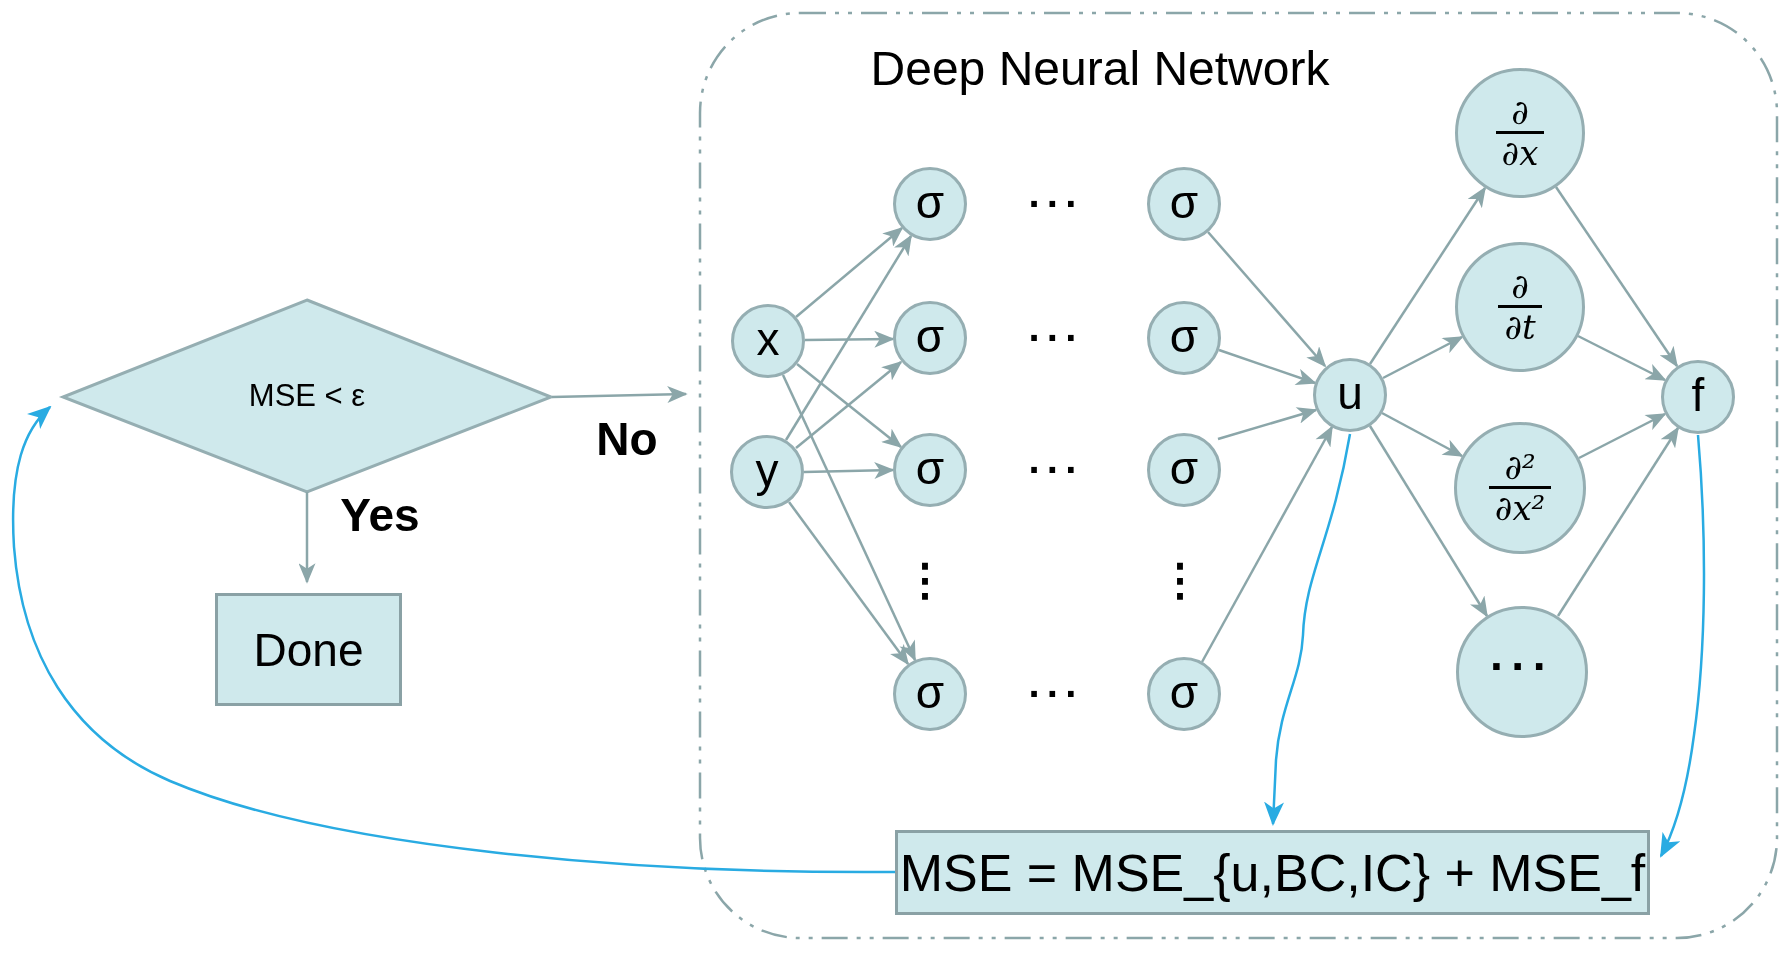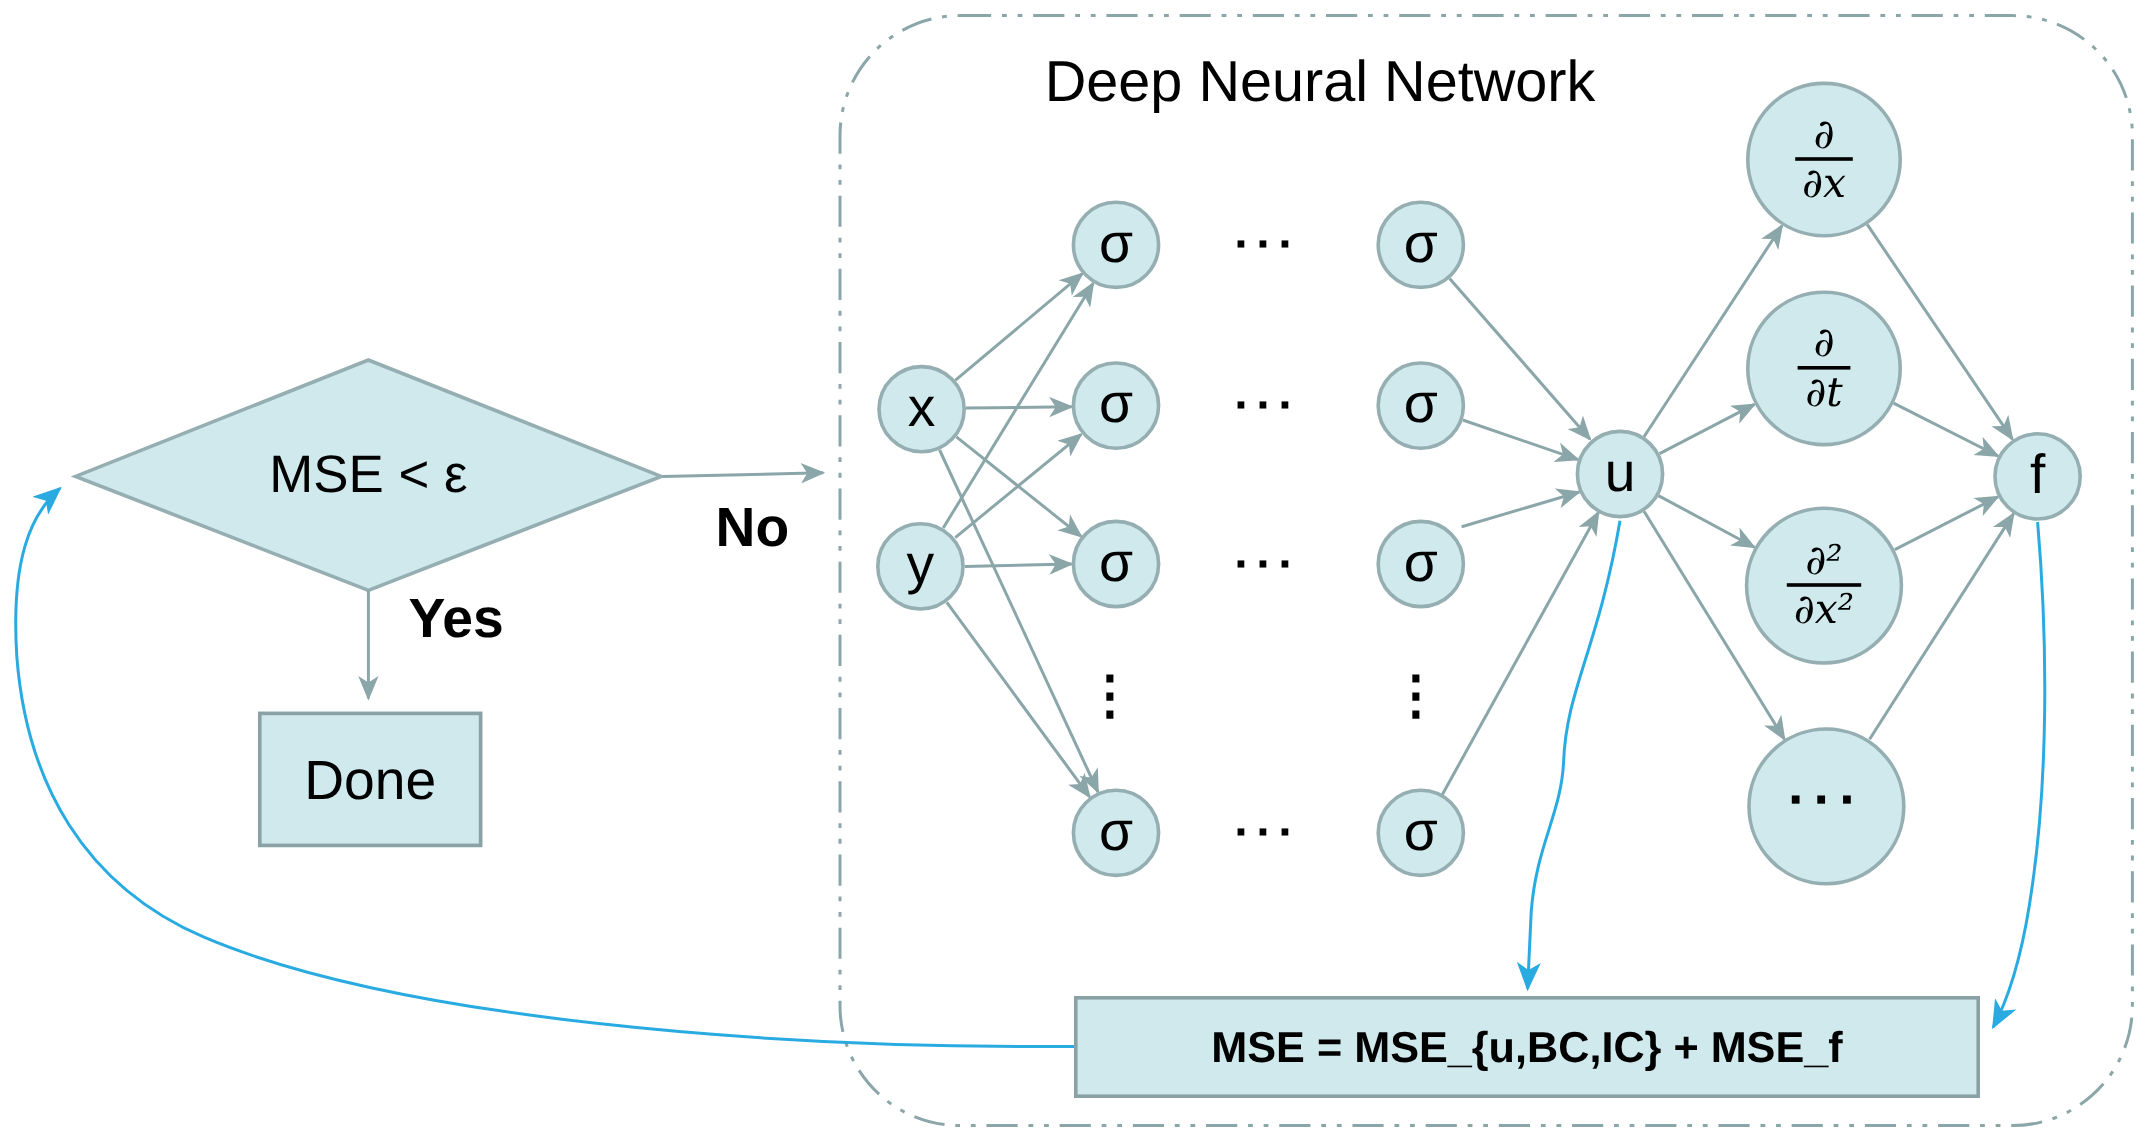--- a/index.html
+++ b/index.html
@@ -25,24 +25,24 @@
         font-family:"DejaVu Serif",serif;font-style:italic;
         font-size:34px;line-height:1.1;}
   .frac .den{border-top:3px solid #000;padding:1px 6px 0 6px;}
   .frac .num{padding:0 6px;}
   
   .box{
     position:absolute;z-index:2;background:#cfe9ec;border:3px solid #8aa1a5;
     box-sizing:border-box;display:flex;align-items:center;justify-content:center;
   }
   .title{font-size:48px;}
-  .diamond-label{font-size:44px;}
+  .diamond-label{font-size:31px;}
   .edge-label{font-size:46px;font-weight:bold;}
   .done-label{font-size:46px;}
-  .mse-label{font-size:36px;font-weight:bold;}
+  .mse-label{font-size:52px;}
   .hdots{font-size:40px;font-weight:bold;letter-spacing:5px;line-height:1;}
   .vdots{font-size:44px;font-weight:bold;line-height:1;}
   .bigdots{font-size:46px;font-weight:bold;letter-spacing:6px;line-height:1;transform:translateY(-6px);}
 </style>
 </head>
 <body>
 
 <div class="canvas">
 
   <svg class="edges" width="1792" height="957" viewBox="0 0 1792 957">

